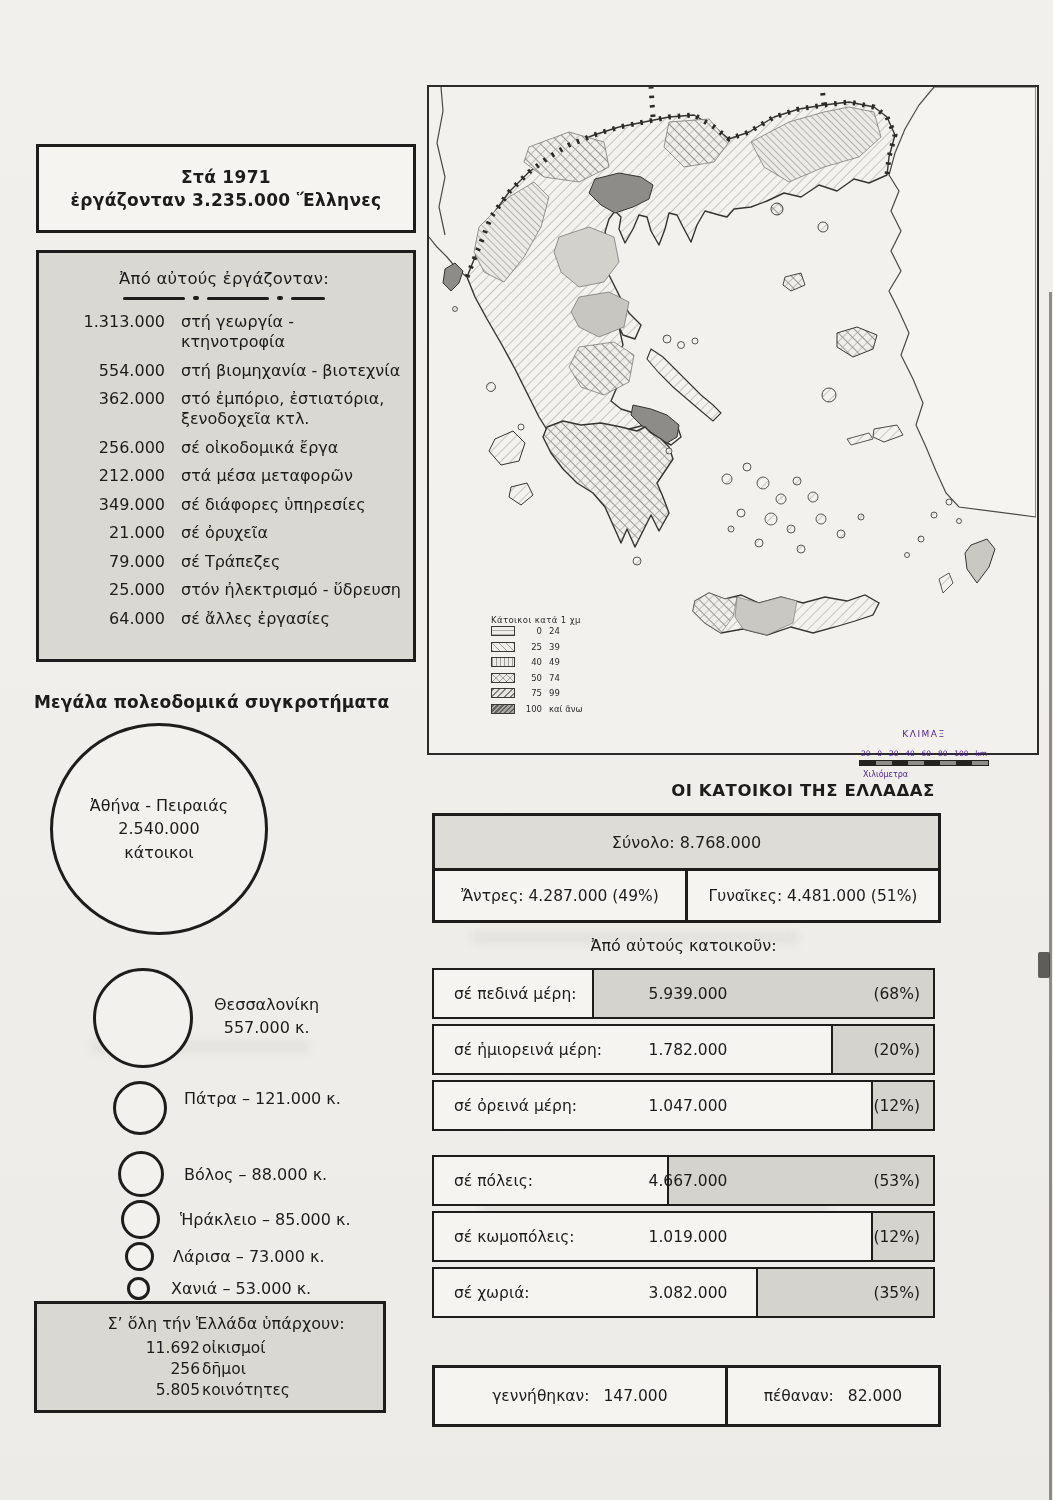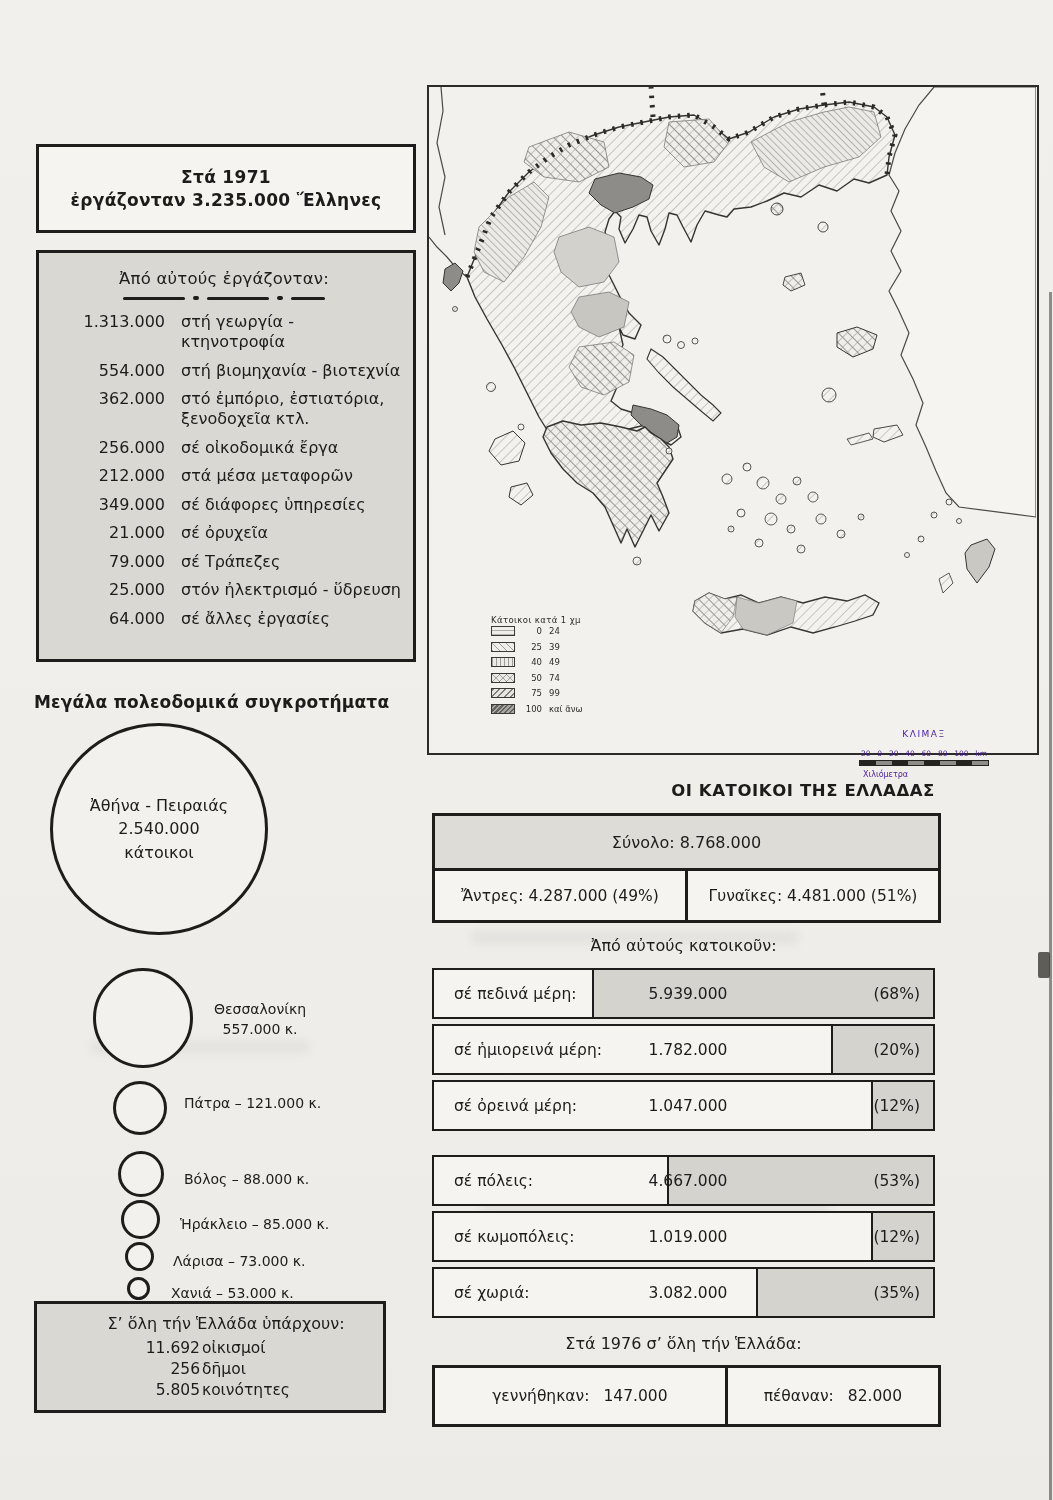--- a/index.html
+++ b/index.html
@@ -18,21 +18,21 @@
   .box-work{left:36px;top:250px;width:380px;height:412px;background:#d9d8d3;padding:16px 12px 0 8px;}
   .work-title{text-align:center;font-size:16.5px;margin-bottom:8px;letter-spacing:.2px;}
   .work-divider{display:flex;align-items:center;justify-content:center;gap:8px;margin-bottom:12px;}
   .work-divider i{display:block;height:3px;background:#1e1d1b;border-radius:2px;}
   .work-divider i.b1{width:62px}.work-divider i.dot{width:6px;height:4px}.work-divider i.b2{width:62px}.work-divider i.b3{width:34px}
   .wrow{display:grid;grid-template-columns:118px 1fr;column-gap:16px;margin-bottom:8.5px;font-size:16px;line-height:1.25;}
   .wnum{text-align:right;white-space:nowrap;}
   .cities-heading{left:34px;top:692px;width:390px;font-size:17px;font-weight:bold;letter-spacing:.2px;}
   
   .circ{position:absolute;border:3.5px solid #1e1d1b;border-radius:50%;background:#f2f1ed;box-sizing:border-box;}
-  .circ-label{position:absolute;font-size:14px;line-height:1.45;white-space:nowrap;margin-top:6px;}
+  .circ-label{position:absolute;font-size:16px;line-height:1.45;white-space:nowrap;}
   .athens-circle{left:50px;top:723px;width:218px;height:212px;display:flex;align-items:center;justify-content:center;text-align:center;}
   .athens-text{font-size:16px;line-height:1.45;}
   .box-totals{left:34px;top:1301px;width:352px;height:112px;background:#d9d8d3;
     display:flex;flex-direction:column;align-items:center;justify-content:center;gap:1px;}
   .box-totals .t-title{font-size:16px;margin-bottom:4px;margin-left:32px;}
   .trow{display:grid;grid-template-columns:92px 110px;column-gap:2px;font-size:15.5px;line-height:1.3;}
   .trow span:first-child{text-align:right;}
   
   .map-box{left:427px;top:85px;width:612px;height:670px;border:2.5px solid #2c2b29;background:#f2f1ee;box-sizing:border-box;}
   .map-legend{position:absolute;left:62px;top:528px;width:150px;font-size:8.5px;color:#2c2b29;}
@@ -392,21 +392,20 @@
     <span class="val">1.019.000</span>
     <span class="pct">(12%)</span>
   </div>
   <div class="barrow" style="top:1267px;">
     <div class="fill" style="width: 35%;"></div>
     <span class="lbl">σέ χωριά:</span>
     <span class="val">3.082.000</span>
     <span class="pct">(35%)</span>
   </div>
 
-  <div class="abs births-intro">Στά 1976 σ’ ὅλη τήν Ἑλλάδα:</div>
   <div class="abs births-box">
     <div class="births-cell born">
       <span>γεννήθηκαν:</span>
       <span>147.000</span>
     </div>
     <div class="births-cell died">
       <span>πέθαναν:</span>
       <span>82.000</span>
     </div>
   </div>

